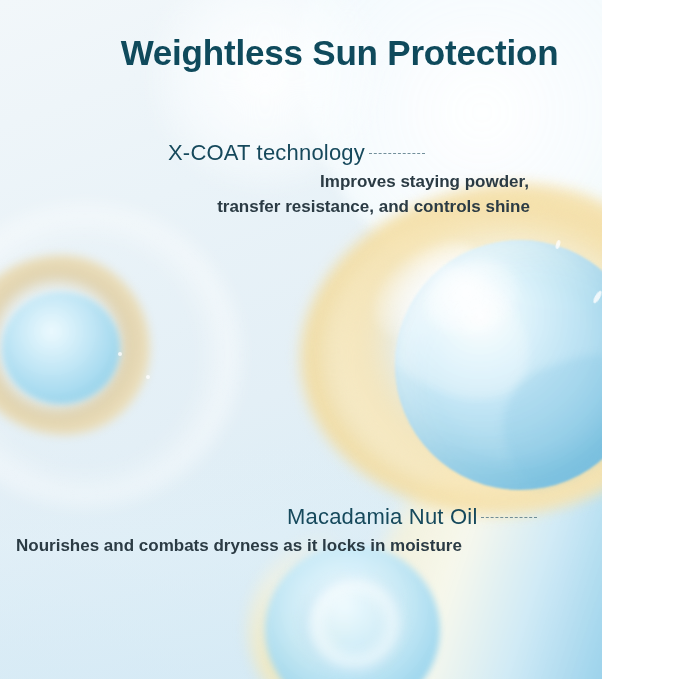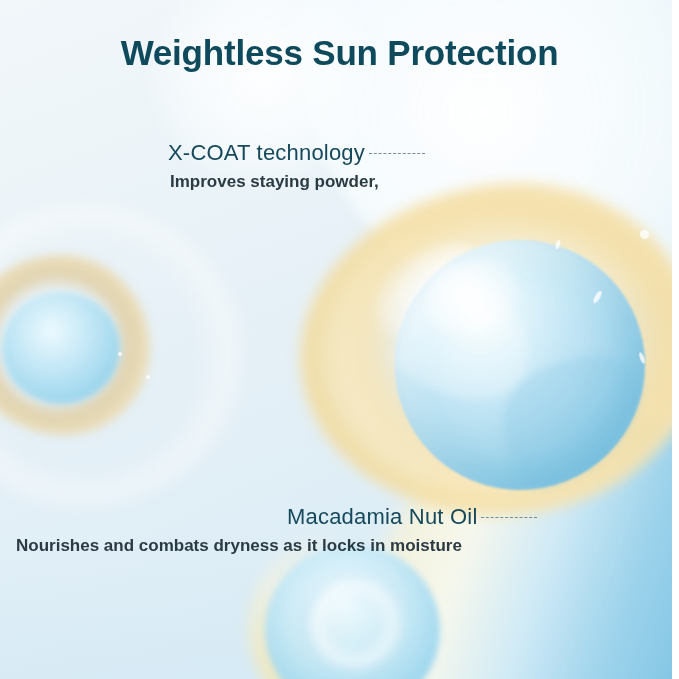--- a/index.html
+++ b/index.html
@@ -2,21 +2,21 @@
 <html><head>
 <meta charset="utf-8">
 <style>
   html, body {
     margin: 0;
     padding: 0;
     background: #ffffff;
   }
   #poster {
     position: relative;
-    width: 672px;
+    width: 602px;
     height: 679px;
     overflow: hidden;
     font-family: "Liberation Sans", sans-serif;
     background: #bef264;
   }
 
   
   .bg-layer {
     position: absolute;
     inset: 0;
@@ -344,21 +344,21 @@
   }
   .feature-sub {
     font-size: 17px;
     line-height: 1.42;
     color: #2b3b44;
     white-space: nowrap;
     font-weight: bold;
   }
 
   
-  #feature-xcoat { top: 140px; }
+  #feature-xcoat { top: 140px; text-align: center; }
   #feature-xcoat .feature-head { margin-left: 168px; }
   #feature-xcoat .feature-sub { margin-left: 170px; margin-top: 4px; }
   #feature-xcoat .feature-sub.line2 { margin-left: 68px; margin-top: 1px; }
 
   
   #feature-softfocus { top: 343px; }
   #feature-softfocus .feature-head { margin-left: 238px; }
   #feature-softfocus .feature-sub { margin-left: 64px; margin-top: 4px; }
 
   
@@ -402,20 +402,21 @@
   <div class="droplet" style="left:146px;top:375px;width:4px;height:4px;"></div>
 
   <div id="title">Weightless Sun Protection</div>
 
   <div class="feature" id="feature-xcoat">
     <div class="feature-head">
       <span>X-COAT technology</span>
       <span class="feature-dash"></span>
     </div>
     <div class="feature-sub line1">Improves staying powder,</div>
+    <div class="feature-sub line2">transfer resistance, and controls shine</div>
   </div>
 
 
   <div class="feature" id="feature-macadamia">
     <div class="feature-head">
       <span>Macadamia Nut Oil</span>
       <span class="feature-dash"></span>
     </div>
     <div class="feature-sub">Nourishes and combats dryness as it locks in moisture</div>
   </div>

